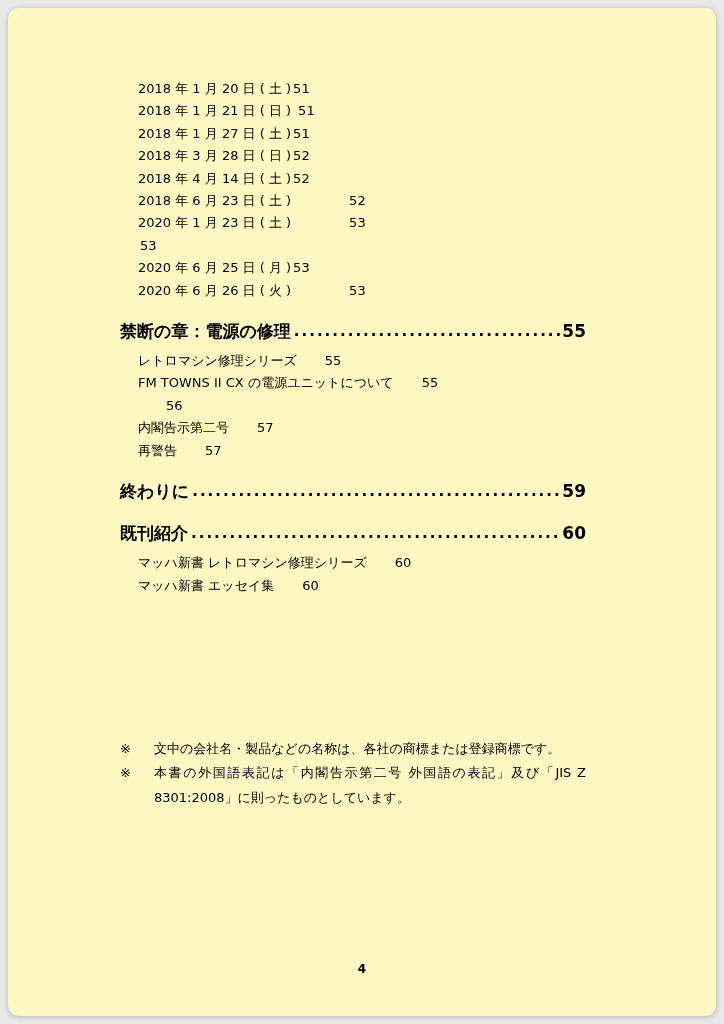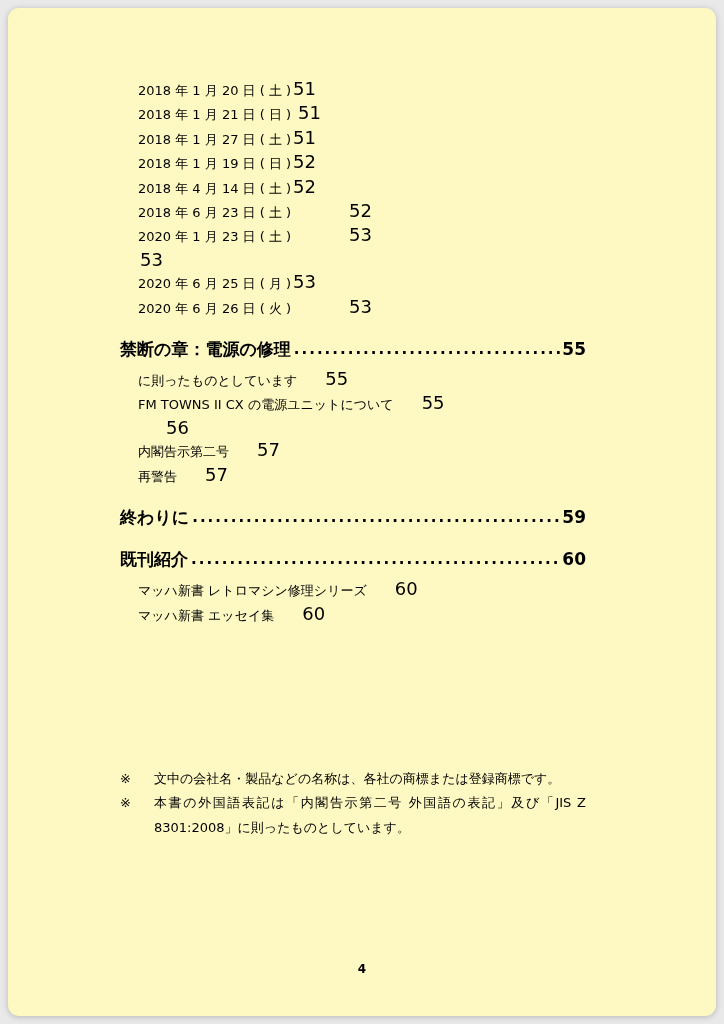--- a/index.html
+++ b/index.html
@@ -22,21 +22,21 @@
     padding: 70px 130px 0 112px;
   }
   
   .toc-row {
     display: flex; align-items: baseline;
     font-size: 13px; line-height: 22.4px;
     padding-left: 18px;
     white-space: nowrap;
   }
   .row-label { white-space: pre; }
-  .row-page { font-size: 18px; }
+  .row-page { font-size: 13px; }
   .gap-none  .row-page { margin-left: 2px; }
   .gap-space .row-page { margin-left: 7px; }
   .gap-wide  .row-page { margin-left: 58px; }
   .item-row .row-page { margin-left: 28px; }
   
   .section-heading {
     display: flex; align-items: flex-end;
     font-size: 17px; font-weight: bold;
     line-height: 26px;
     margin: 16px 0 6px 0;
@@ -77,21 +77,21 @@
         </div>
         <div class="toc-row gap-space">
           <span class="row-label">2018 年 1 月 21 日 ( 日 )</span>
           <span class="row-page">51</span>
         </div>
         <div class="toc-row gap-none">
           <span class="row-label">2018 年 1 月 27 日 ( 土 )</span>
           <span class="row-page">51</span>
         </div>
         <div class="toc-row gap-none">
-          <span class="row-label">2018 年 1 月 19 日 ( 日 )</span>
+          <span class="row-label">2018 年 3 月 28 日 ( 日 )</span>
           <span class="row-page">52</span>
         </div>
         <div class="toc-row gap-none">
           <span class="row-label">2018 年 4 月 14 日 ( 土 )</span>
           <span class="row-page">52</span>
         </div>
         <div class="toc-row gap-wide">
           <span class="row-label">2018 年 6 月 23 日 ( 土 )</span>
           <span class="row-page">52</span>
         </div>
@@ -111,21 +111,21 @@
           <span class="row-page">53</span>
         </div>
       </div>
     <div>
         <div class="section-heading">
           <span class="section-title">禁断の章：電源の修理</span>
           <span class="leader">....................................................................................................................................................................................</span>
           <span class="section-page">55</span>
         </div>
         <div class="toc-row item-row">
-          <span class="row-label">に則ったものとしています</span>
+          <span class="row-label">レトロマシン修理シリーズ</span>
           <span class="row-page">55</span>
         </div>
         <div class="toc-row item-row">
           <span class="row-label">FM TOWNS II CX の電源ユニットについて</span>
           <span class="row-page">55</span>
         </div>
         <div class="toc-row item-row">
           <span class="row-page">56</span>
         </div>
         <div class="toc-row item-row">

